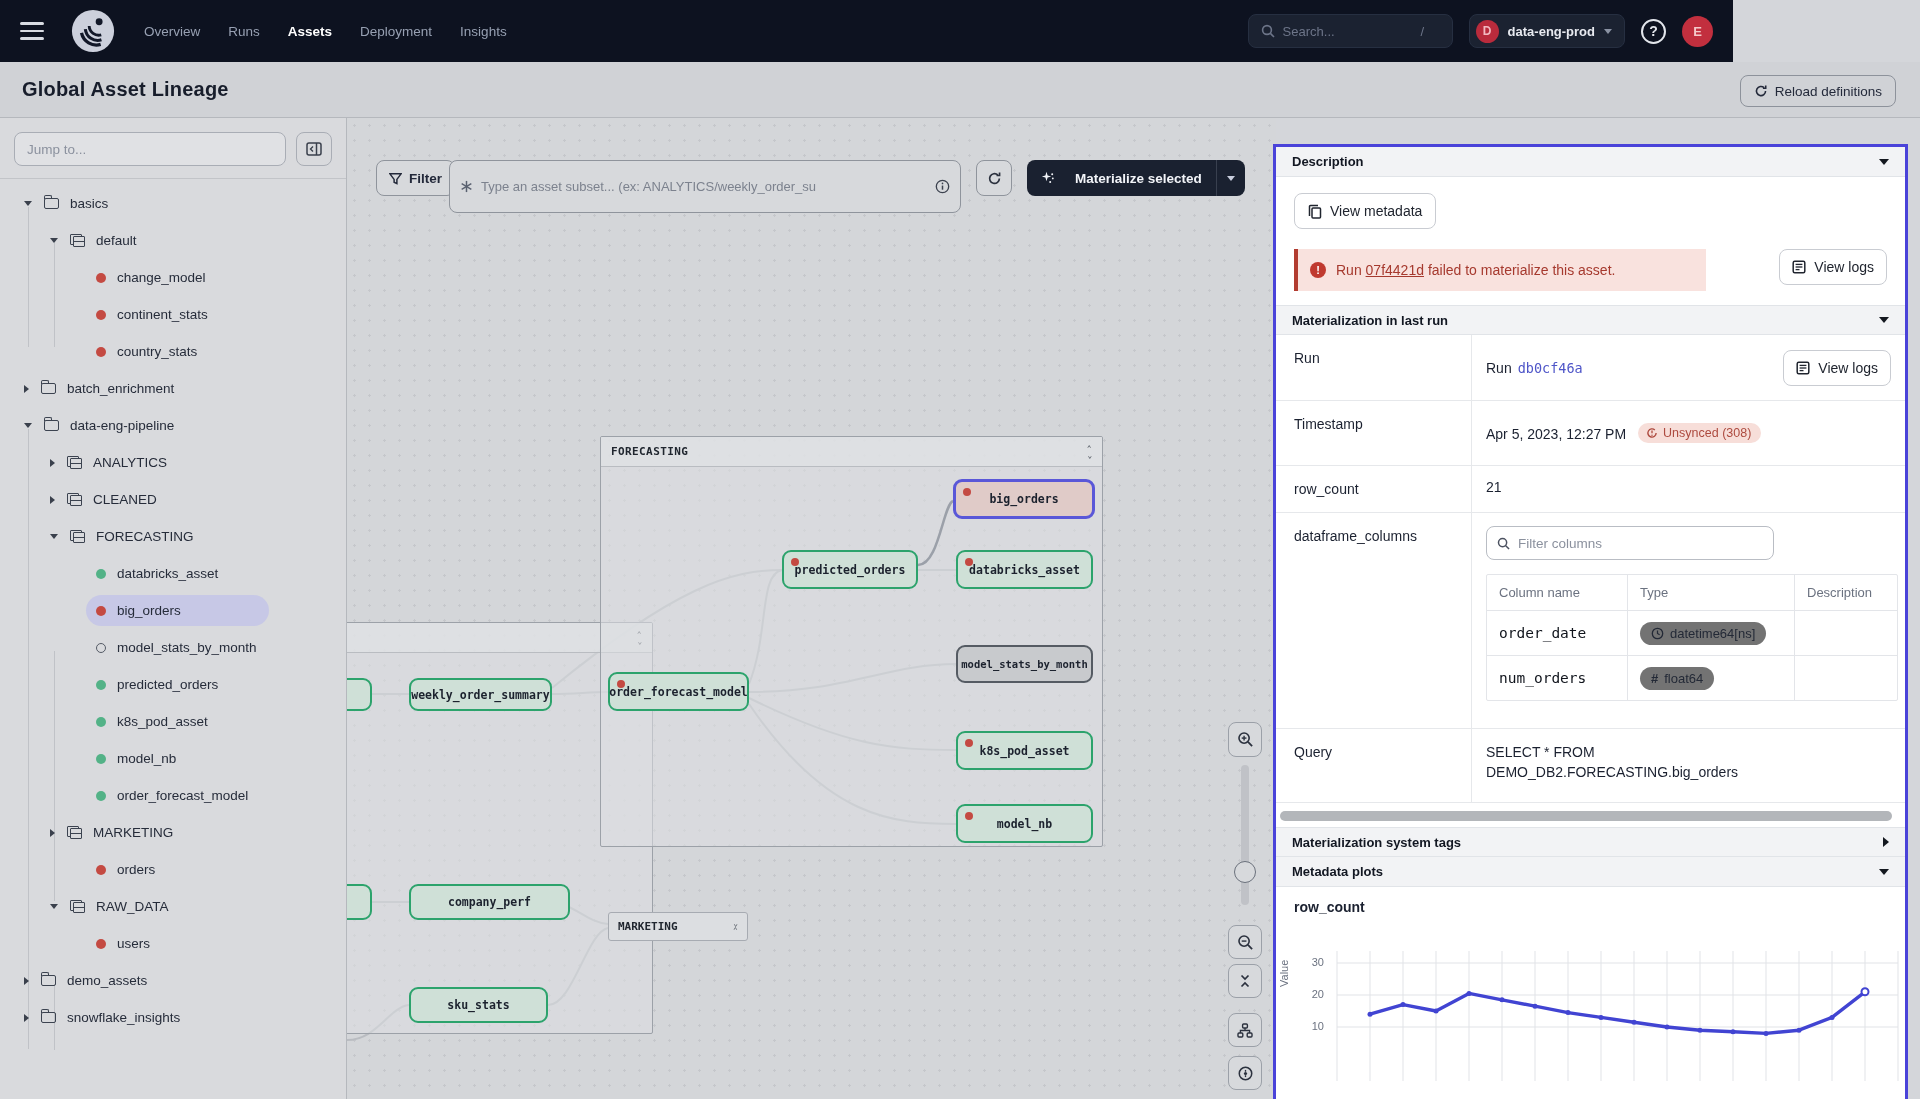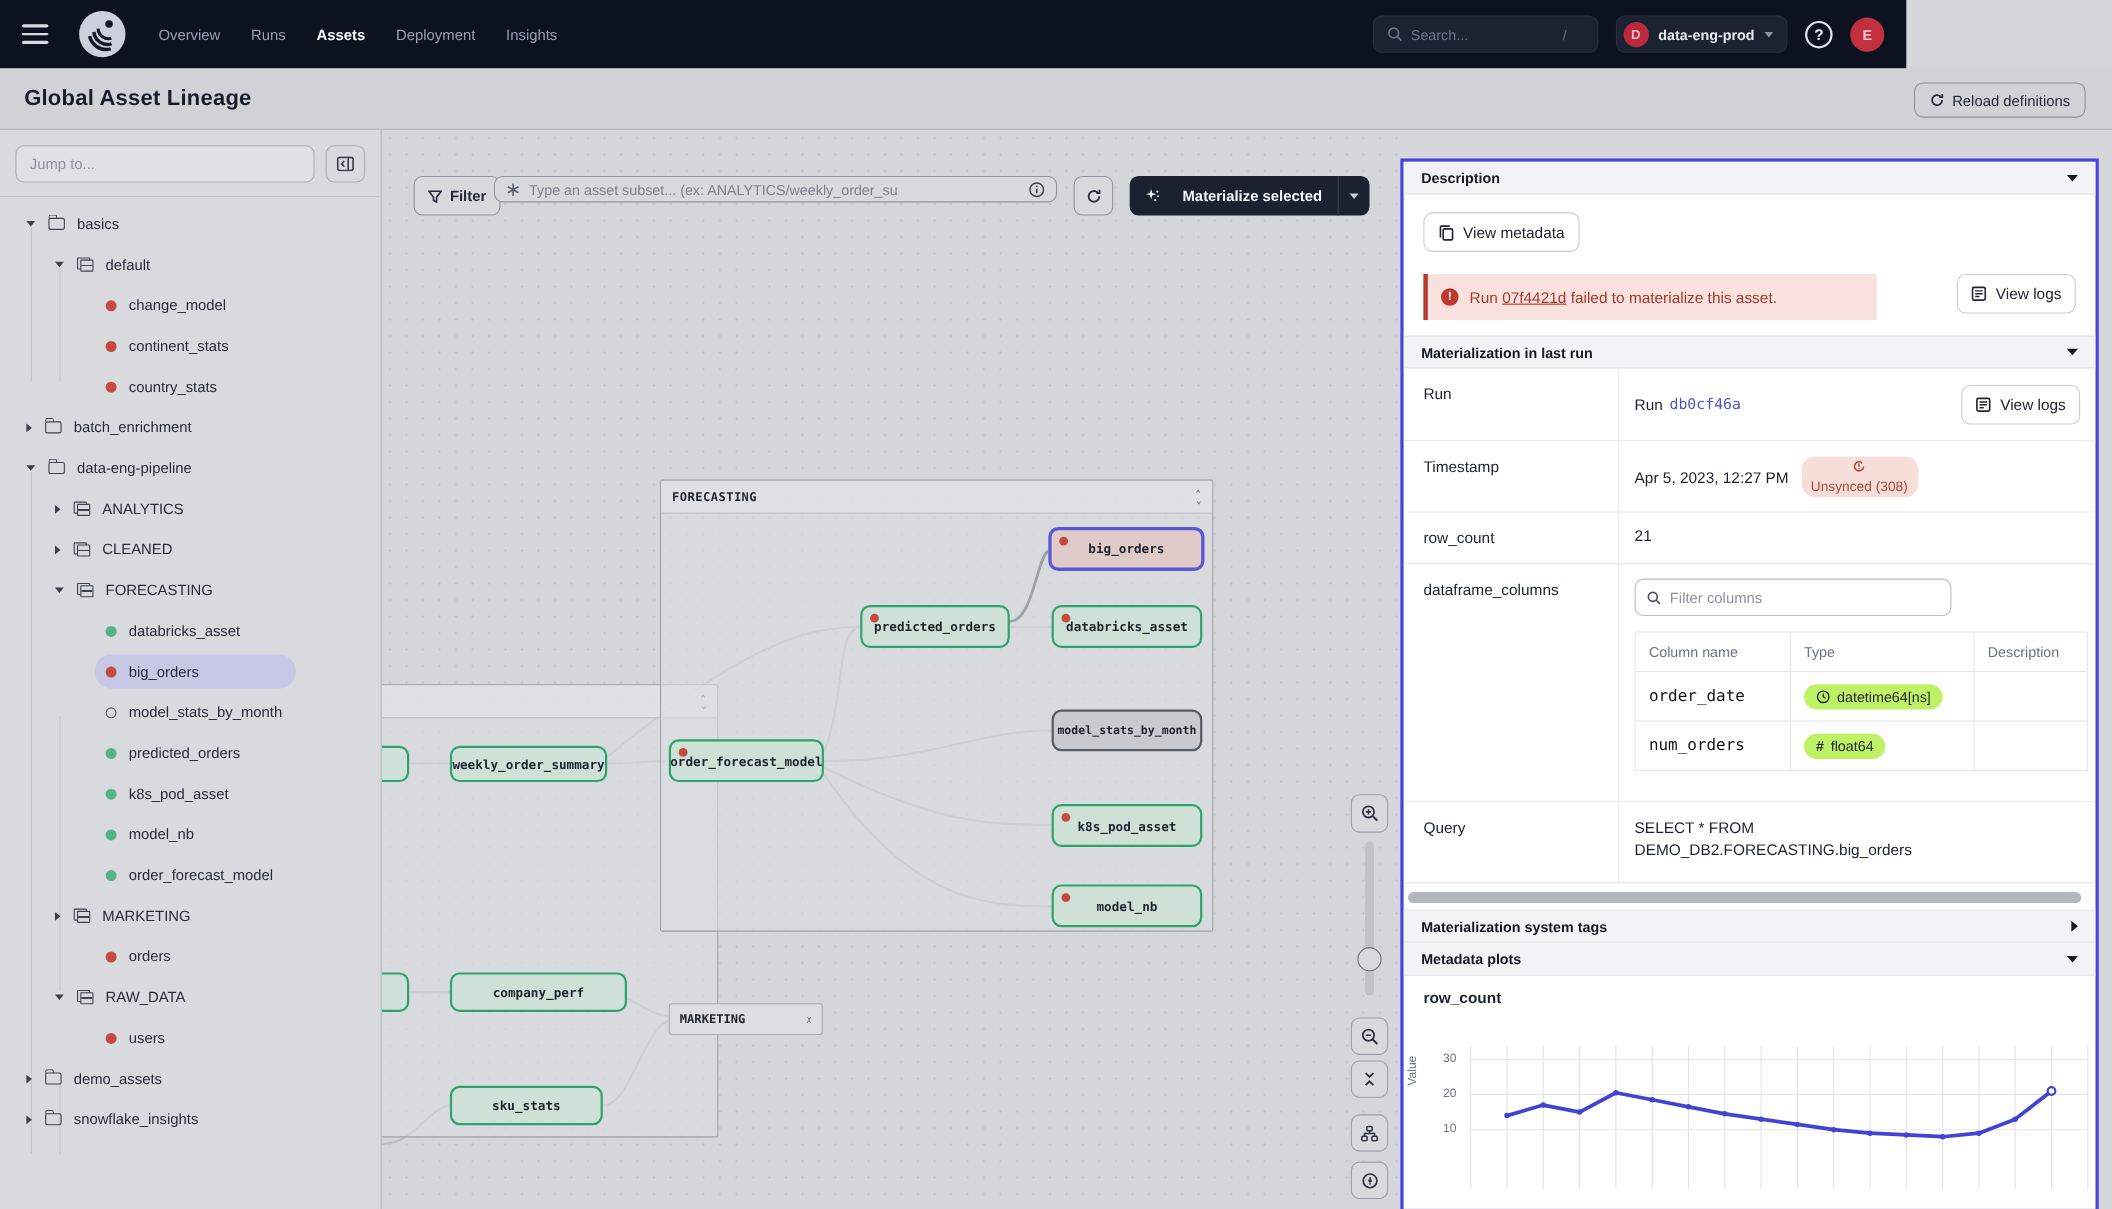--- a/index.html
+++ b/index.html
@@ -62,21 +62,21 @@
   .dot.red { background:#c44a42; }
   .dot.green { background:#53b287; }
   .dot.hollow { background:transparent; border:1.8px solid #555b66; }
   .guide { position:absolute; width:1px; background:#c0c2c7; }
 
   
   .graph { position:absolute; left:347px; top:118px; width:929px; height:981px; overflow:hidden;
     background-image: radial-gradient(#c5c7cb 1px, transparent 1.2px); background-size:15px 15px; background-color:#d4d6d9; }
   .gtoolbar { position:absolute; left:0; top:0; width:100%; height:0; z-index:10; }
   .tbtn { position:absolute; height:36px; border:1px solid #8f949c; border-radius:8px; background:#d7d9dc; display:flex; align-items:center; gap:7px; padding:0 12px; font-size:13.5px; font-weight:bold; color:#23293a; cursor:pointer; }
-  .subsetinput { position:absolute; height:24px; border:1px solid #8f949c; border-radius:8px; background:#d7d9dc; display:flex; align-items:center; gap:8px; padding:0 10px; color:#6d7380; }
+  .subsetinput { position:absolute; height:53px; border:1px solid #8f949c; border-radius:8px; background:#d7d9dc; display:flex; align-items:center; gap:8px; padding:0 10px; color:#6d7380; }
   .subsetinput input { flex:1; border:none; outline:none; background:transparent; font-size:13px; color:#4b5160; font-family:"Liberation Sans",sans-serif; min-width:0; }
   .subsetinput input::placeholder { color:#7c828e; }
   .sqbtn { position:absolute; width:36px; height:36px; border:1px solid #8f949c; border-radius:8px; background:#d7d9dc; display:flex; align-items:center; justify-content:center; color:#2b313e; cursor:pointer; }
   .matbtn { position:absolute; height:36px; background:#1a2130; border-radius:8px; display:flex; align-items:center; color:#f2f4f8; font-size:13.5px; font-weight:bold; cursor:pointer; }
   .matbtn .mat-main { display:flex; align-items:center; gap:20px; padding:0 14px; }
   .matbtn .mat-split { width:1px; align-self:stretch; background:#39404f; }
   .matbtn .mat-caret { padding:0 10px; display:flex; align-items:center; }
 
   .ggroup { position:absolute; border:1px solid #9ca1a8; background:rgba(221,223,226,.55); border-radius:2px; }
   .ggroup-title { height:30px; border-bottom:1px solid #b9bcc1; display:flex; align-items:center; padding:0 10px; font-family:"DejaVu Sans Mono",monospace; font-size:11px; font-weight:bold; color:#20262f; letter-spacing:.4px; background:rgba(224,226,229,.7); }
@@ -110,35 +110,35 @@
   .alert-box { width:412px; background:#f9e2de; border-left:4px solid #b23c30; padding:13px 14px 13px 12px; display:flex; align-items:center; gap:10px; font-size:14px; color:#a6392e; }
   .alert-ic { width:16px; height:16px; border-radius:50%; background:#c0392f; color:#fff; font-size:11px; font-weight:bold; display:flex; align-items:center; justify-content:center; flex:0 0 auto; }
   .runlink { text-decoration:underline; cursor:pointer; }
   .logs-btn { margin-left:auto; height:36px; border:1px solid #c9ccd2; border-radius:8px; background:#fff; display:flex; align-items:center; gap:8px; padding:0 12px; font-size:14px; color:#20252f; cursor:pointer; white-space:nowrap; }
   .prow { display:flex; border-bottom:1px solid #e6e8eb; }
   .plabel { width:195px; flex:0 0 auto; padding:15px 8px 0 18px; font-size:14px; color:#1b2130; }
   .pvalue { flex:1; border-left:1px solid #e6e8eb; padding:13px 14px; font-size:14px; color:#1b2130; }
   .runval { display:flex; align-items:center; }
   .runid { color:#4e55c8; margin-left:6px; font-size:13.5px; }
   .tsrow { display:flex; align-items:center; gap:12px; }
-  .unsynced { display:flex; align-items:center; gap:5px; background:#f7ded9; color:#ad4a3f; border-radius:12px; padding:3px 10px 3px 8px; font-size:12.5px;flex-direction:column; }
+  .unsynced { display:flex; align-items:center; gap:5px; background:#f7ded9; color:#ad4a3f; border-radius:12px; padding:3px 10px 3px 8px; font-size:12.5px; }
   .filterinput { width:288px; height:34px; border:1px solid #b9bdc4; border-radius:8px; display:flex; align-items:center; gap:8px; padding:0 10px; color:#6d7380; }
   .filterinput input { flex:1; border:none; outline:none; font-size:13.5px; color:#3b414e; font-family:"Liberation Sans",sans-serif; }
   .filterinput input::placeholder { color:#8b919e; }
   .dftable { margin-top:14px; border:1px solid #e3e5e9; border-radius:2px; width:412px; }
   .dfr { display:flex; border-top:1px solid #e3e5e9; }
   .dfr:first-child { border-top:none; }
   .dfc { padding:10px 12px; border-left:1px solid #e3e5e9; display:flex; align-items:center; }
   .dfc:first-child { border-left:none; }
   .c1 { width:140px; flex:0 0 auto; }
   .c2 { width:167px; flex:0 0 auto; }
   .c3 { flex:1; }
   .dfh { font-size:13px; color:#6b7280; }
   .dfname { font-family:"DejaVu Sans Mono",monospace; font-size:14.5px; color:#10141c; padding-top:14px; padding-bottom:14px; }
-  .typepill { display:flex; align-items:center; gap:6px; background:#bef264; border-radius:12px; padding:4px 11px; font-size:13px; color:#232936; }
+  .typepill { display:flex; align-items:center; gap:6px; background:#737373; border-radius:12px; padding:4px 11px; font-size:13px; color:#232936; }
   .queryval { line-height:1.45; max-width:330px; }
   .hscroll { margin:8px 4px 6px 4px; height:10px; background:#b3b6ba; border-radius:5px; width:612px; }
   .plot-title { padding:12px 0 6px 18px; font-size:14px; font-weight:bold; color:#1b2130; }
   .chartwrap { position:relative; height:260px; }
   .ylab { position:absolute; left:2px; top:66px; font-size:11px; color:#6b7280; transform:rotate(-90deg); transform-origin:left top; }
   .ytick { position:absolute; width:34px; text-align:right; font-size:11px; color:#6b7280; }
   .gl { stroke:#e1e3e7; stroke-width:1; }
   .pt { fill:#4144d2; }
   .pt.open { fill:#ffffff; stroke:#4144d2; stroke-width:2; }
   svg.icon { display:block; }

